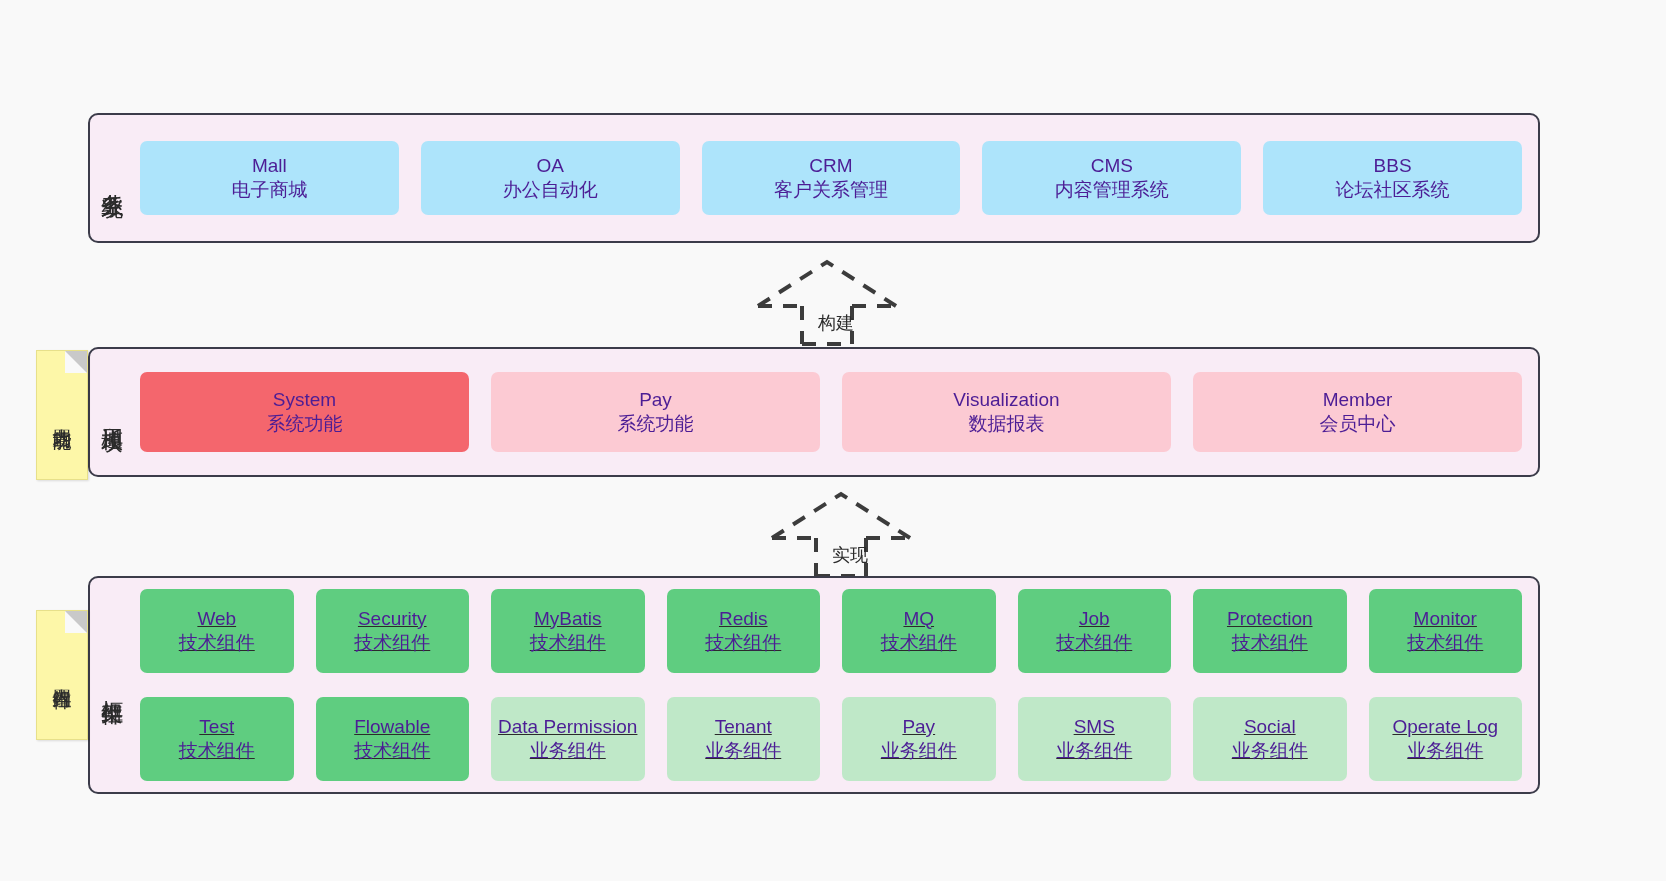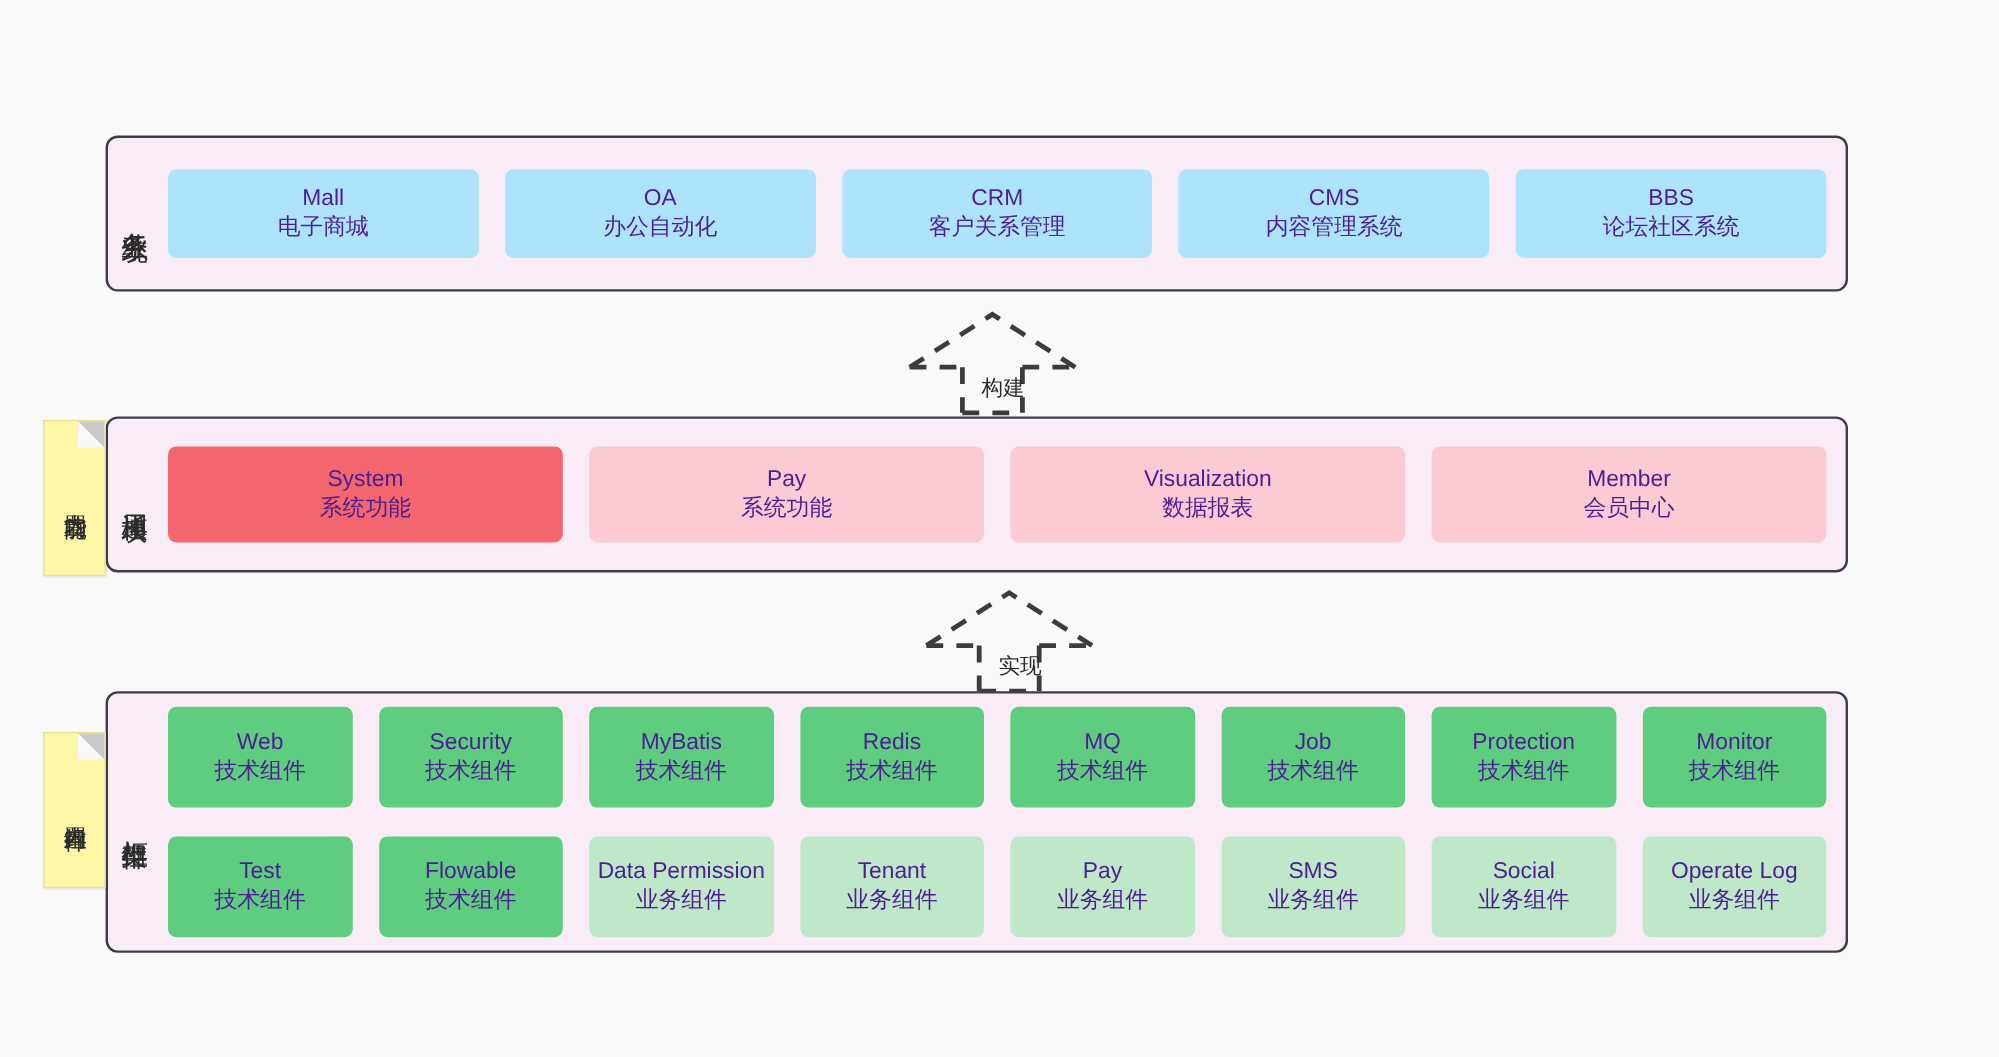--- a/index.html
+++ b/index.html
@@ -80,21 +80,21 @@
 
   
   #layer-business { left: 88px;  top: 113px; width: 1452px; height: 130px; }
   #layer-business .card { height: 74px; }
 
   #layer-modules  { left: 88px;  top: 347px; width: 1452px; height: 130px; }
   #layer-modules .card { height: 80px; }
 
   #layer-framework{ left: 88px;  top: 576px; width: 1452px; height: 218px; }
   #layer-framework .card { height: 84px; }
-  #layer-framework .layer-body { gap: 24px; }
+  #layer-framework .layer-body { gap: 24px; text-decoration: underline; }
 
   
   .note {
     position: absolute;
     box-sizing: border-box;
     width: 52px;
     background: #fdf7a8;
     border: 1px solid #e7e08a;
     display: flex;
     align-items: center;

